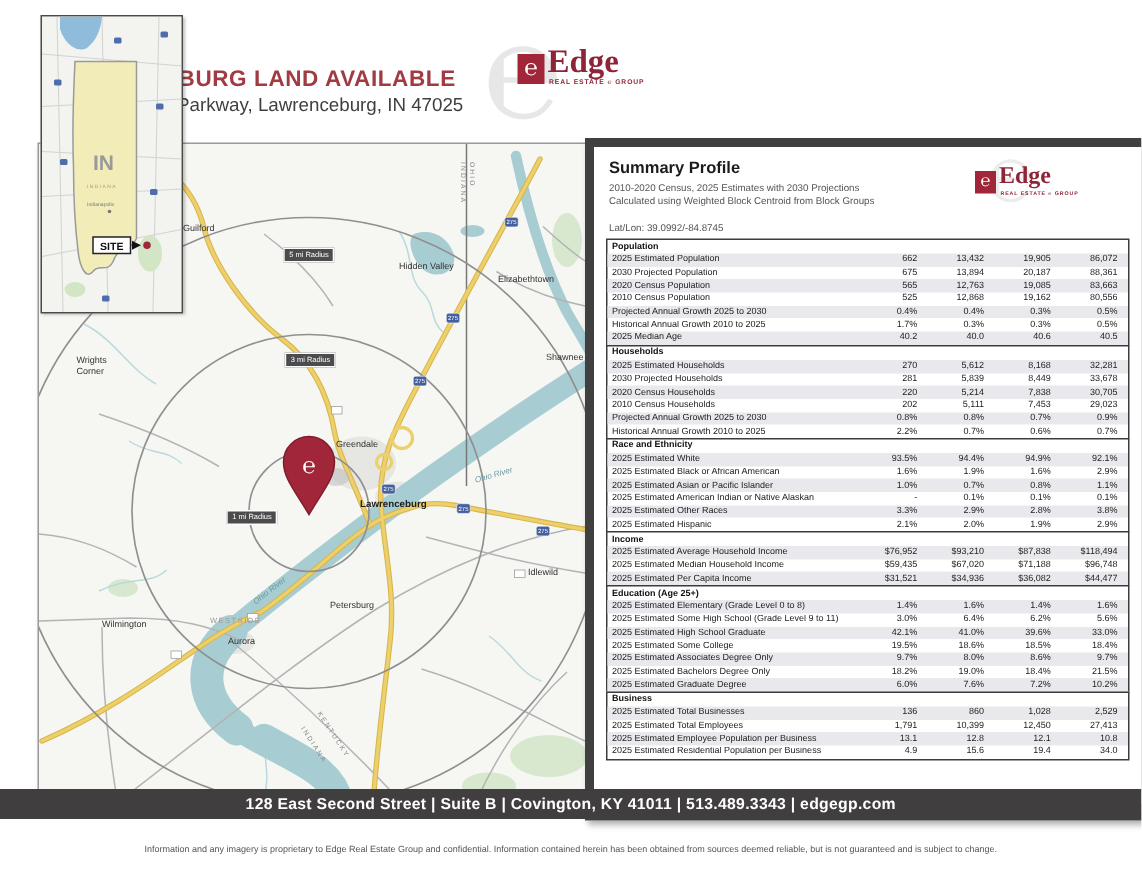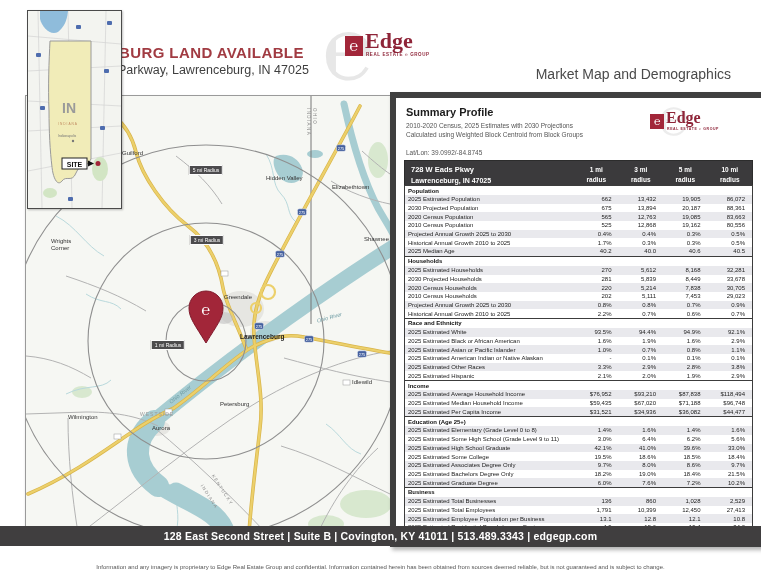--- a/index.html
+++ b/index.html
@@ -69,21 +69,20 @@
               font-size:10.5px;font-weight:bold;text-align:center;line-height:20px;letter-spacing:.2px;}
   .disclaimer{position:absolute;left:0;top:564px;width:761px;text-align:center;font-size:6px;color:#555;}
 </style>
 </head>
 <body>
 
 <div class="page">
 
   <div class="hdr-title">LAWRENCEBURG LAND AVAILABLE</div>
   <div class="hdr-sub">728 West Eads Parkway, Lawrenceburg, IN  47025</div>
-  <div class="hdr-pagelabel">Market Map and Demographics</div>
 
   <div class="logo logo-lg">
     <span class="swirl-bg">℮</span>
     <span class="mark">℮</span>
     <span class="word">Edge</span>
     <span class="tag"><span>REAL ESTATE</span> <span>℮</span> <span>GROUP</span></span>
   </div>
 
   <div class="map-panel">
     <svg class="map-svg" width="365" height="437" viewBox="0 0 365 437">
@@ -258,31 +257,20 @@
       </g>
     </svg>
   </div>
 
   <div class="summary-panel">
     <div class="sp-title">Summary Profile</div>
     <div class="sp-sub1">2010-2020 Census, 2025 Estimates with 2030 Projections</div>
     <div class="sp-sub2">Calculated using Weighted Block Centroid from Block Groups</div>
     <div class="sp-latlon">Lat/Lon: 39.0992/-84.8745</div>
     <div class="tbl">
-      <div class="tbl-head">
-        <div class="addr">
-          <div class="addr1">728 W Eads Pkwy</div>
-          <div class="addr2">Lawrenceburg, IN 47025</div>
-        </div>
-
-      <div class="col-head">1 mi<div>radius</div></div>
-          <div class="col-head">3 mi<div>radius</div></div>
-          <div class="col-head">5 mi<div>radius</div></div>
-          <div class="col-head">10 mi<div>radius</div></div>
-        </div>
       <div id="tbl-body">
           <div class="sec">
             <div class="sec-h">Population</div>
             <div class="trow alt">
               <div class="rlabel">2025 Estimated Population</div>
               <div class="rval">662</div>
               <div class="rval">13,432</div>
               <div class="rval">19,905</div>
               <div class="rval">86,072</div>
             </div>

